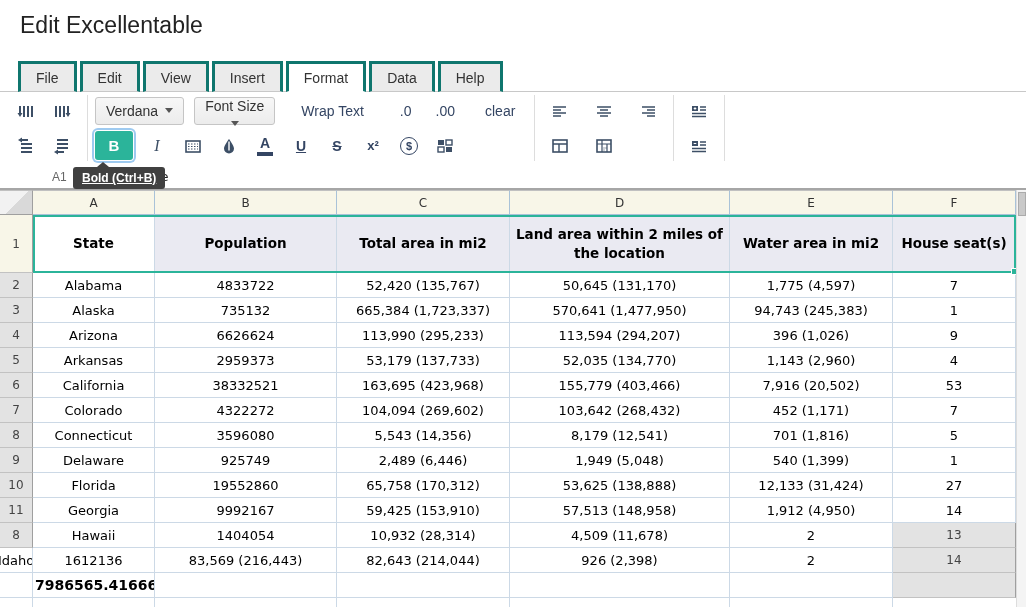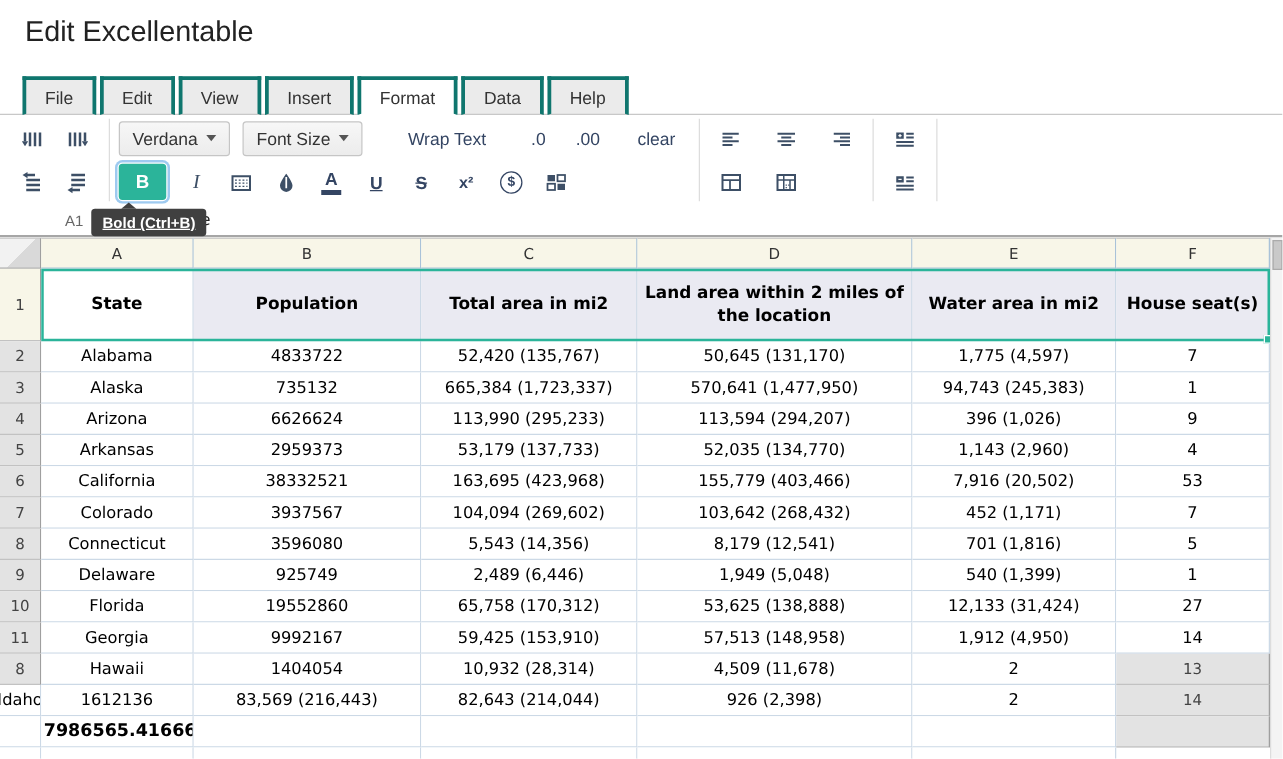--- a/index.html
+++ b/index.html
@@ -135,21 +135,21 @@
     </div>
 
     <div class="tsep"></div>
 
     <div class="tgroup">
       <div class="trow">
         <div class="ddbtn" style="margin-right:10px;">
           <span>Verdana</span>
           <span class="caret"></span>
         </div>
-        <div class="ddbtn" style="margin-right:24px;">
+        <div class="ddbtn" style="margin-right:14px;flex-direction:column;">
           <span>Font Size</span>
           <span class="caret"></span>
         </div>
         <div class="txtbtn" style="margin-right:12px;">Wrap Text</div>
         <div class="txtbtn">.0</div>
         <div class="txtbtn">.00</div>
         <div class="txtbtn" style="margin-left:6px;">clear</div>
       </div>
       <div class="trow">
         <div class="bold-btn">B</div>
@@ -327,21 +327,21 @@
       <div class="c-cell">4</div>
       <div class="c-rowhead">6</div>
       <div class="c-cell">California</div>
       <div class="c-cell">38332521</div>
       <div class="c-cell">163,695 (423,968)</div>
       <div class="c-cell">155,779 (403,466)</div>
       <div class="c-cell">7,916 (20,502)</div>
       <div class="c-cell">53</div>
       <div class="c-rowhead">7</div>
       <div class="c-cell">Colorado</div>
-      <div class="c-cell">3937567</div>
+      <div class="c-cell">4322272</div>
       <div class="c-cell">104,094 (269,602)</div>
       <div class="c-cell">103,642 (268,432)</div>
       <div class="c-cell">452 (1,171)</div>
       <div class="c-cell">7</div>
       <div class="c-rowhead">8</div>
       <div class="c-cell">Connecticut</div>
       <div class="c-cell">3596080</div>
       <div class="c-cell">5,543 (14,356)</div>
       <div class="c-cell">8,179 (12,541)</div>
       <div class="c-cell">701 (1,816)</div>

